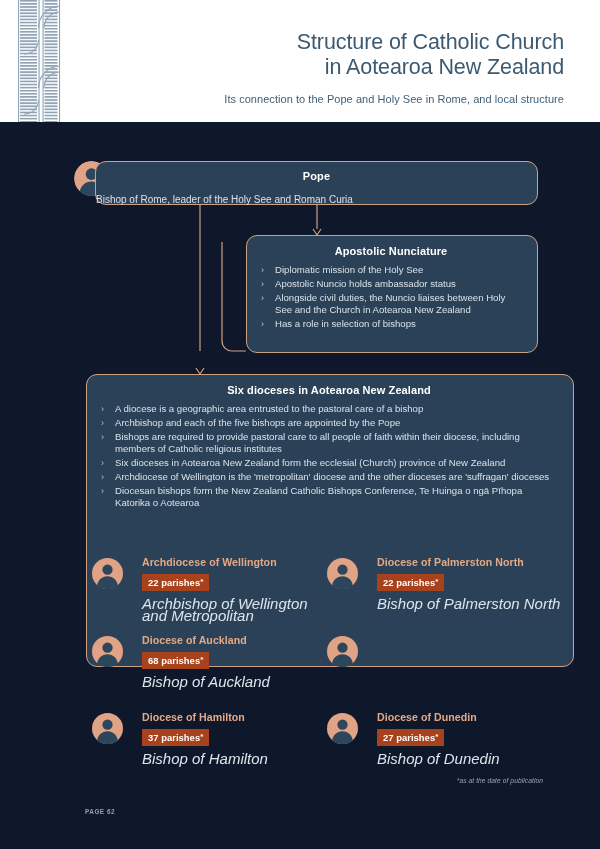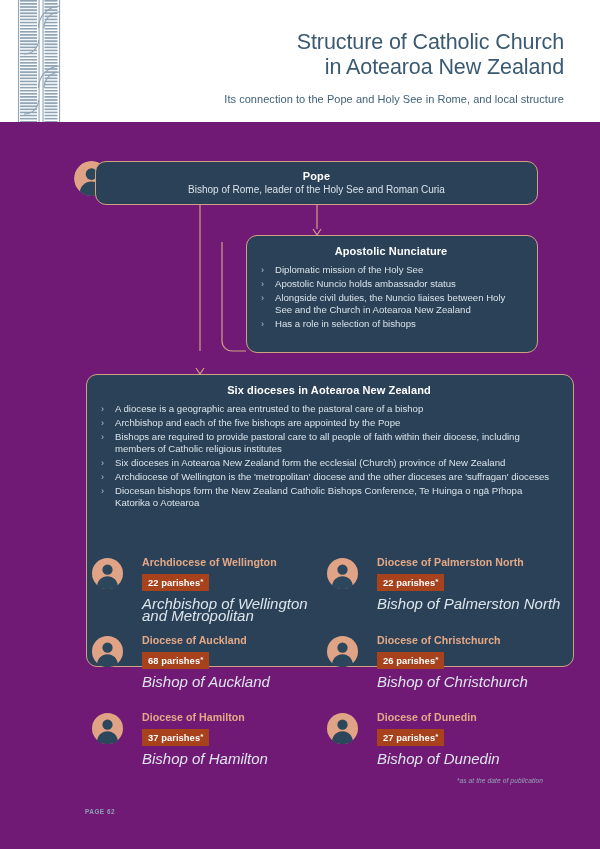--- a/index.html
+++ b/index.html
@@ -53,21 +53,21 @@
     font-weight: 400;
     color: #3f5f78;
     letter-spacing: 0.05px;
   }
 
   
   #panel {
     position: absolute;
     left: 0; top: 122px;
     width: 600px; height: 727px;
-    background: #701a75;
+    background: #0f172a;
   }
 
   
   #connectors {
     position: absolute;
     left: 0; top: 0;
     width: 600px; height: 727px;
     pointer-events: none;
   }
 
@@ -81,24 +81,23 @@
 
   .node-title {
     text-align: center;
     color: #ffffff;
     font-weight: bold;
     font-size: 11px;
     letter-spacing: 0.1px;
   }
 
   .node-sub {
-    text-align: center;
     color: #d9e2e9;
     font-size: 10px;
-    margin-top: 2px;
+    margin-top: 12px;
   }
 
   .bullets {
     list-style: none;
     margin-top: 7px;
   }
 
   .bullets li {
     position: relative;
     padding-left: 16px;
@@ -352,25 +351,20 @@
           <div><span class="badge"><span>68 parishes</span><span class="star">*</span></span></div>
           <div class="card-role">Bishop of Auckland</div>
         </div>
       </div>
       <div class="card" style="left: 327px; top: 512px;">
         <svg viewBox="0 0 40 40" class="card-avatar" xmlns="http://www.w3.org/2000/svg">
           <circle cx="20" cy="20" r="20" fill="#e0a385"></circle>
           <circle cx="20" cy="15" r="6.6" fill="#2c465b"></circle>
           <path d="M20 23.5 c-7.2 0-13 5.6-13.4 12.6 A20 20 0 0 0 20 40 a20 20 0 0 0 13.4-3.9 C33 29.1 27.2 23.5 20 23.5 z" fill="#2c465b"></path>
         </svg>
-        <div class="card-body">
-          <div class="card-title">Diocese of Christchurch</div>
-          <div><span class="badge"><span>26 parishes</span><span class="star">*</span></span></div>
-          <div class="card-role">Bishop of Christchurch</div>
-        </div>
       </div>
       <div class="card" style="left: 92px; top: 589px;">
         <svg viewBox="0 0 40 40" class="card-avatar" xmlns="http://www.w3.org/2000/svg">
           <circle cx="20" cy="20" r="20" fill="#e0a385"></circle>
           <circle cx="20" cy="15" r="6.6" fill="#2c465b"></circle>
           <path d="M20 23.5 c-7.2 0-13 5.6-13.4 12.6 A20 20 0 0 0 20 40 a20 20 0 0 0 13.4-3.9 C33 29.1 27.2 23.5 20 23.5 z" fill="#2c465b"></path>
         </svg>
         <div class="card-body">
           <div class="card-title">Diocese of Hamilton</div>
           <div><span class="badge"><span>37 parishes</span><span class="star">*</span></span></div>

